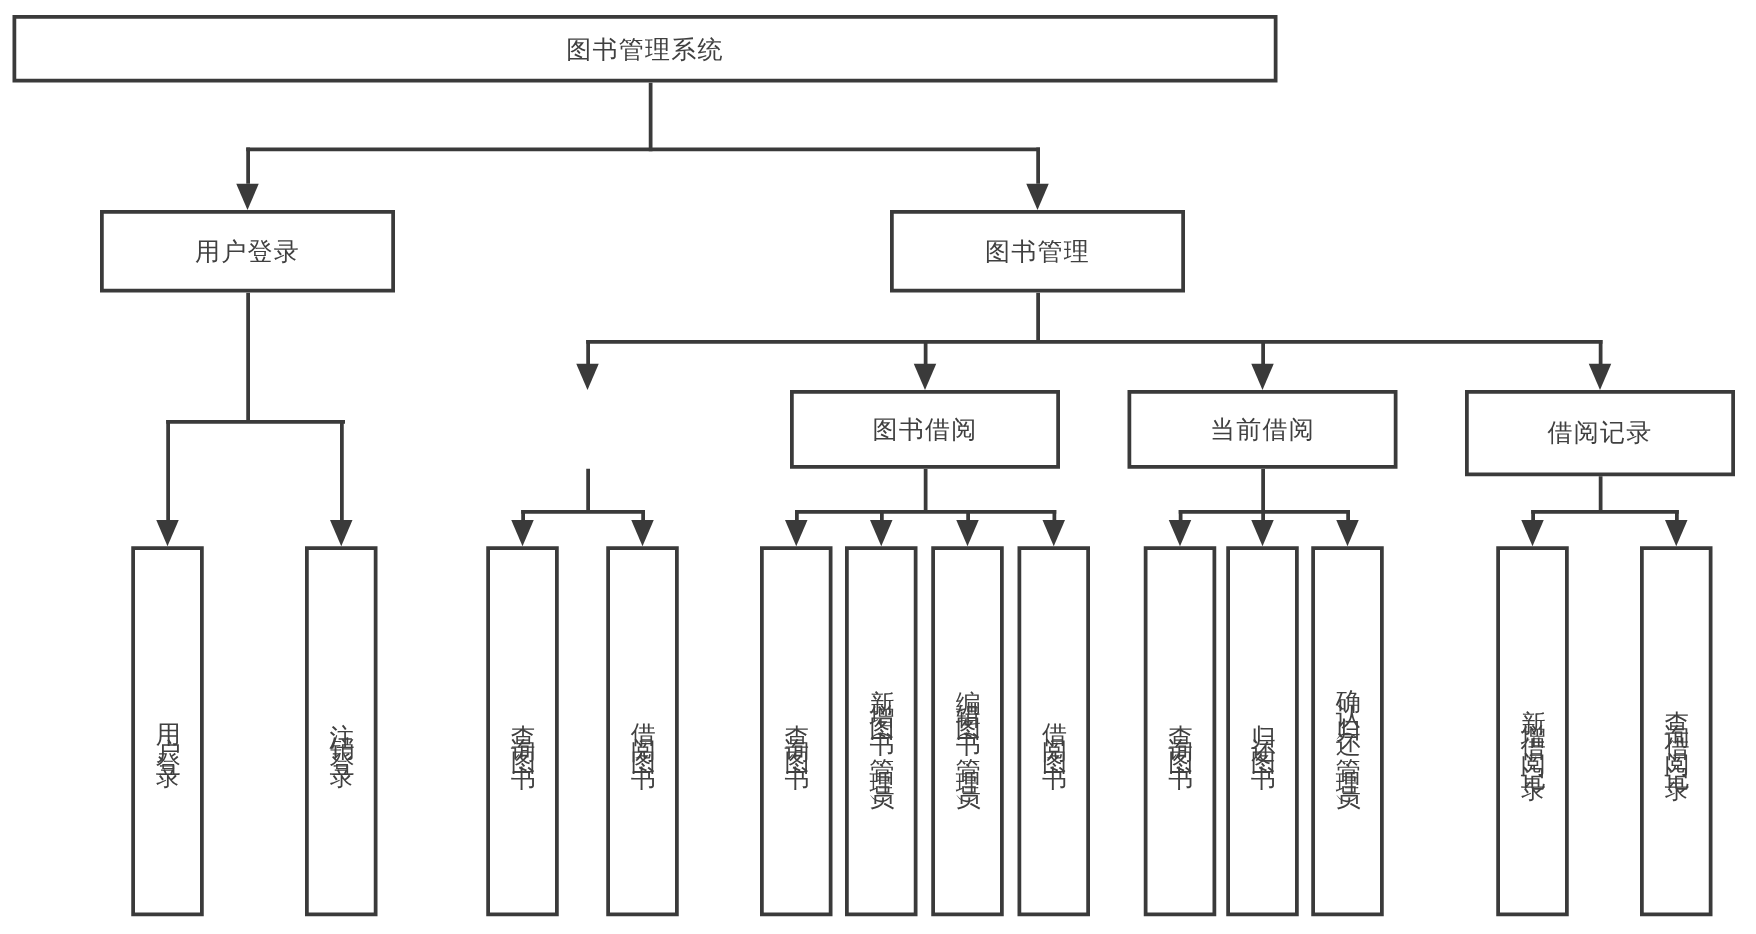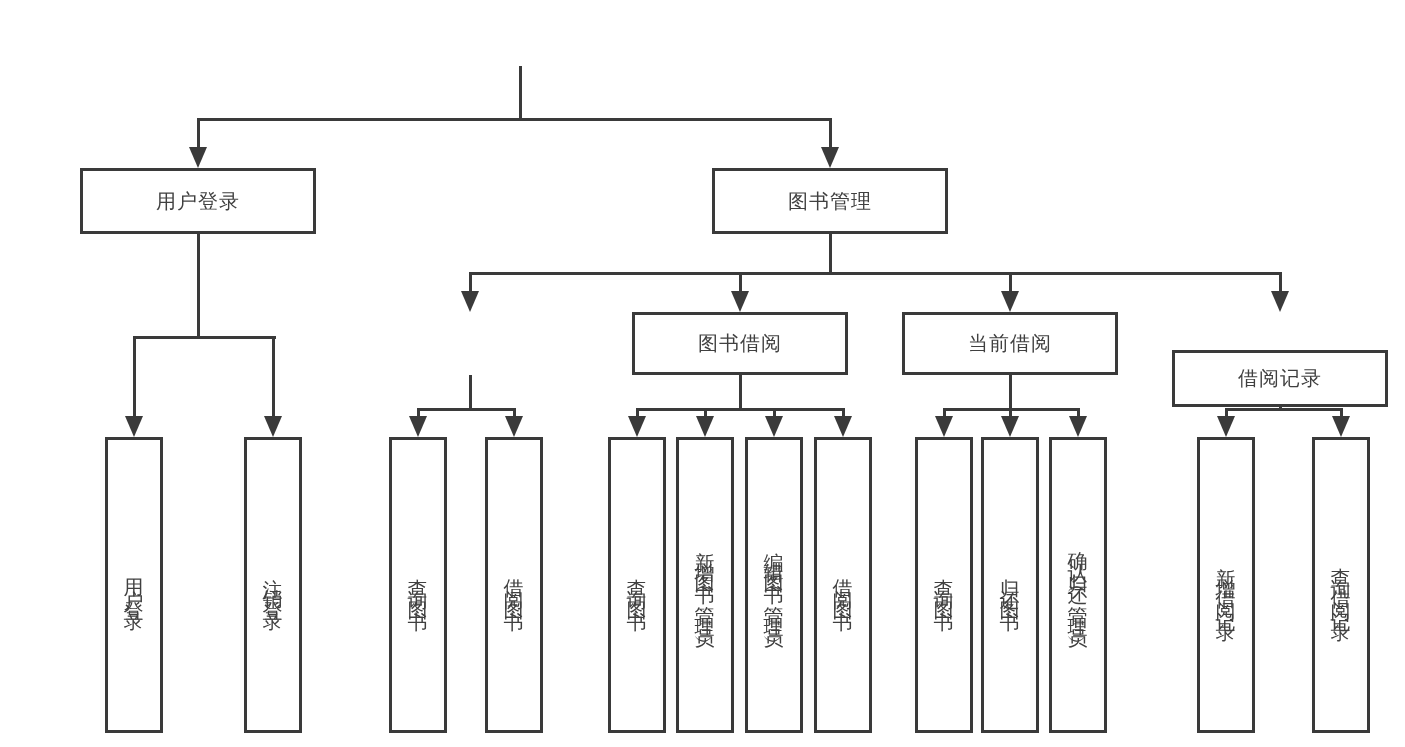--- a/index.html
+++ b/index.html
@@ -38,21 +38,21 @@
     line-height:52px;
     width:58px;top:437px;height:296px;
   }
   
   #n-root   {left:10px;  top:12px;  width:1012px; height:54px; border-width:3px;}
   #n-login  {left:80px;  top:168px; width:236px;  height:66px;}
   #n-mgmt   {left:712px; top:168px; width:236px;  height:66px;}
   #n-newbook{left:362px; top:312px; width:216px;  height:63px;}
   #n-borrow {left:632px; top:312px; width:216px;  height:63px;}
   #n-current{left:902px; top:312px; width:216px;  height:63px;}
-  #n-record {left:1172px;top:312px; width:216px;  height:57px;margin-top:38px;}
+  #n-record {left:1172px;top:312px; width:216px;  height:69px;}
   #n-login_1  {left:105px;}
   #n-login_2  {left:244px;}
   #n-newbook_1{left:389px;}
   #n-newbook_2{left:485px;}
   #n-borrow_1 {left:608px;}
   #n-borrow_2 {left:676px;}
   #n-borrow_3 {left:745px;}
   #n-borrow_4 {left:814px;}
   #n-current_1{left:915px;}
   #n-current_2{left:981px;}
@@ -131,20 +131,21 @@
       <div class="tri" style="left: 696px; top: 416px;"></div>
       <div class="tri" style="left: 765px; top: 416px;"></div>
       <div class="tri" style="left: 834px; top: 416px;"></div>
       <div class="tri" style="left: 935px; top: 416px;"></div>
       <div class="tri" style="left: 1001px; top: 416px;"></div>
       <div class="tri" style="left: 1069px; top: 416px;"></div>
       <div class="tri" style="left: 1217px; top: 416px;"></div>
       <div class="tri" style="left: 1332px; top: 416px;"></div>
     </div>
 
+  <div class="box hbox" id="n-root">图书管理系统</div>
 
   <div class="box hbox" id="n-login">用户登录</div>
   <div class="box hbox" id="n-mgmt">图书管理</div>
 
   <div class="box hbox" id="n-borrow">图书借阅</div>
   <div class="box hbox" id="n-current">当前借阅</div>
   <div class="box hbox" id="n-record">借阅记录</div>
 
   <div class="box vbox" id="n-login_1">用户登录</div>
   <div class="box vbox" id="n-login_2">注销登录</div>

